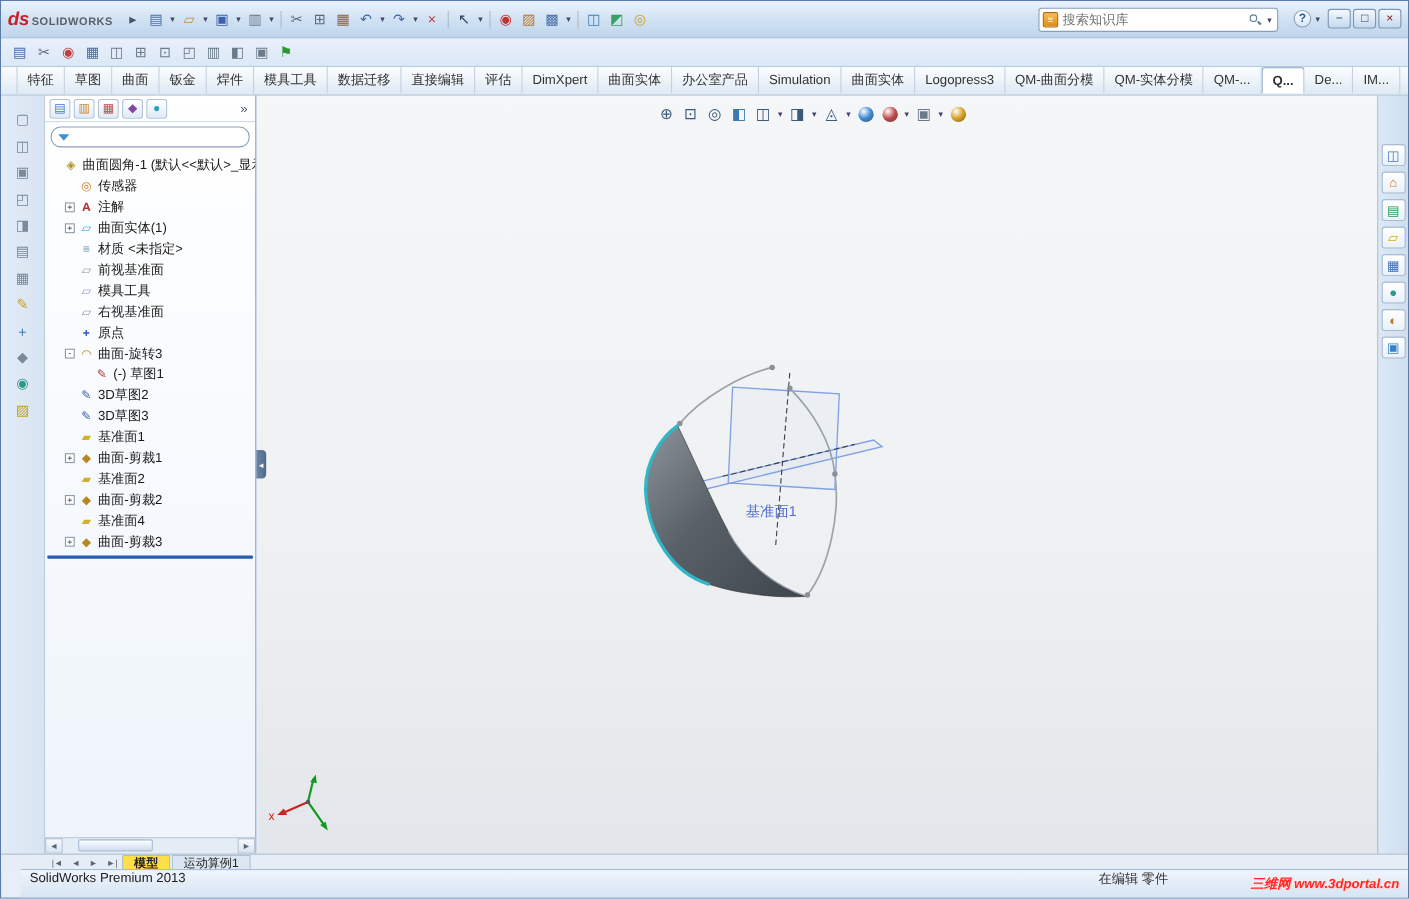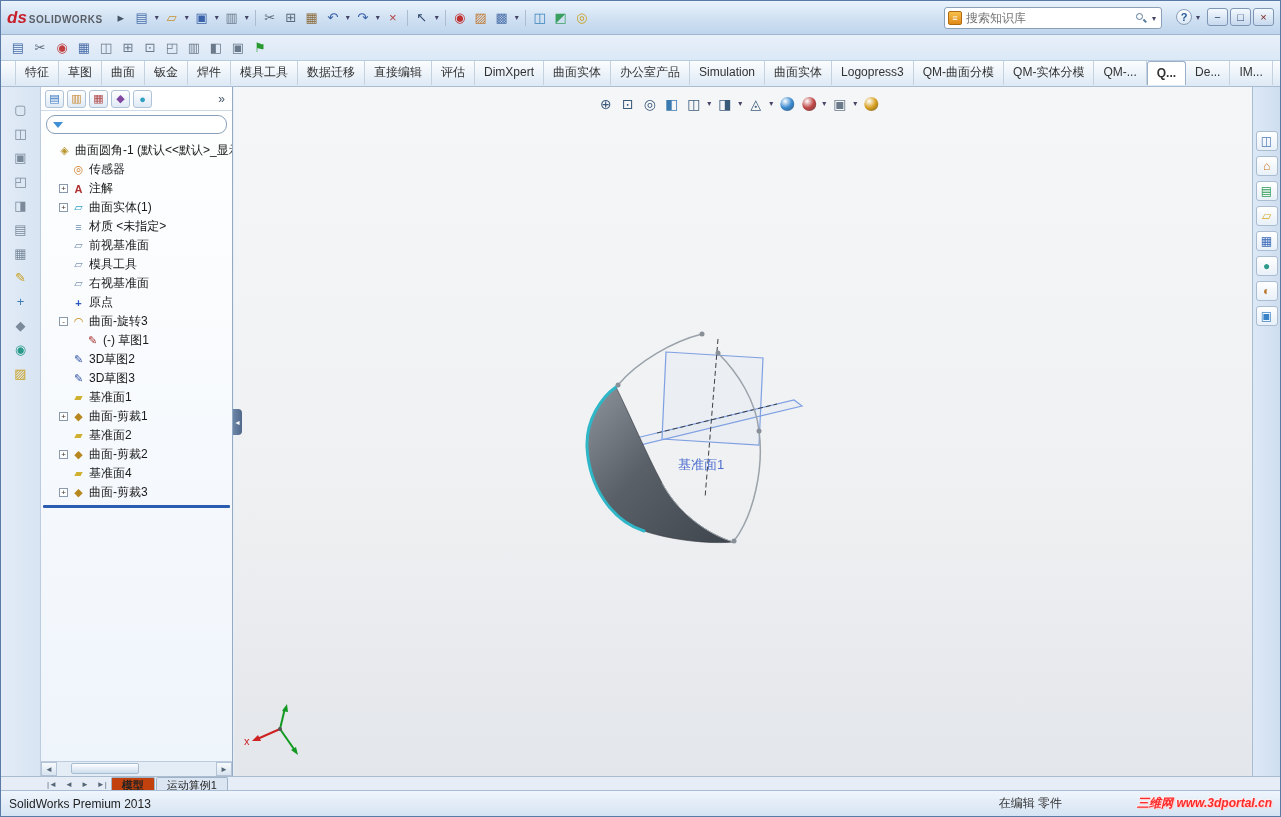--- a/index.html
+++ b/index.html
@@ -117,25 +117,25 @@
     justify-content:center; font-size:12px; }
 
   
   .doc-tabbar { position:absolute; left:0; right:0; top:775px; height:16px;
     background:#e6edf6; border-top:1px solid #aabccf; display:flex; align-items:flex-end;
     padding-left:42px; }
   .nav-btn { font-size:8px; color:#567; padding:0 4px; height:14px; line-height:14px; cursor:default; }
   .dtab { font-size:11px; height:15px; line-height:14px; padding:0 10px;
     border:1px solid #a0b4c8; border-bottom:none; background:#dce6f2; margin-right:1px;
     border-radius:2px 2px 0 0; white-space:nowrap; cursor:default; }
-  .dtab.active { background:#c2410c; font-weight:bold; }
-
-  .statusbar { position:absolute; left:0; right:0; bottom:0; height:26px;
+  .dtab.active { background:#fde047; font-weight:bold; }
+
+  .statusbar { position:absolute; left:18px; right:0; bottom:0; height:26px;
     background:linear-gradient(#eff5fc,#d6e4f3); border-top:1px solid #a8bed6;
-    display:flex; align-items:center; font-size:12px; color:#222; }
+    display:flex; font-size:12px; color:#222; }
   .status-left { margin-left:8px; }
   .status-editing { position:absolute; right:218px; color:#333; white-space:nowrap; }
   .watermark { position:absolute; right:8px; bottom:4px; color:#ff2a2a; font-weight:bold;
     font-size:12px; font-style:italic; white-space:nowrap;
     text-shadow:1px 1px 0 #ffd0d0, -1px -1px 0 #fff0f0; }
 </style>
 </head>
 <body>
 
 <div class="window">

